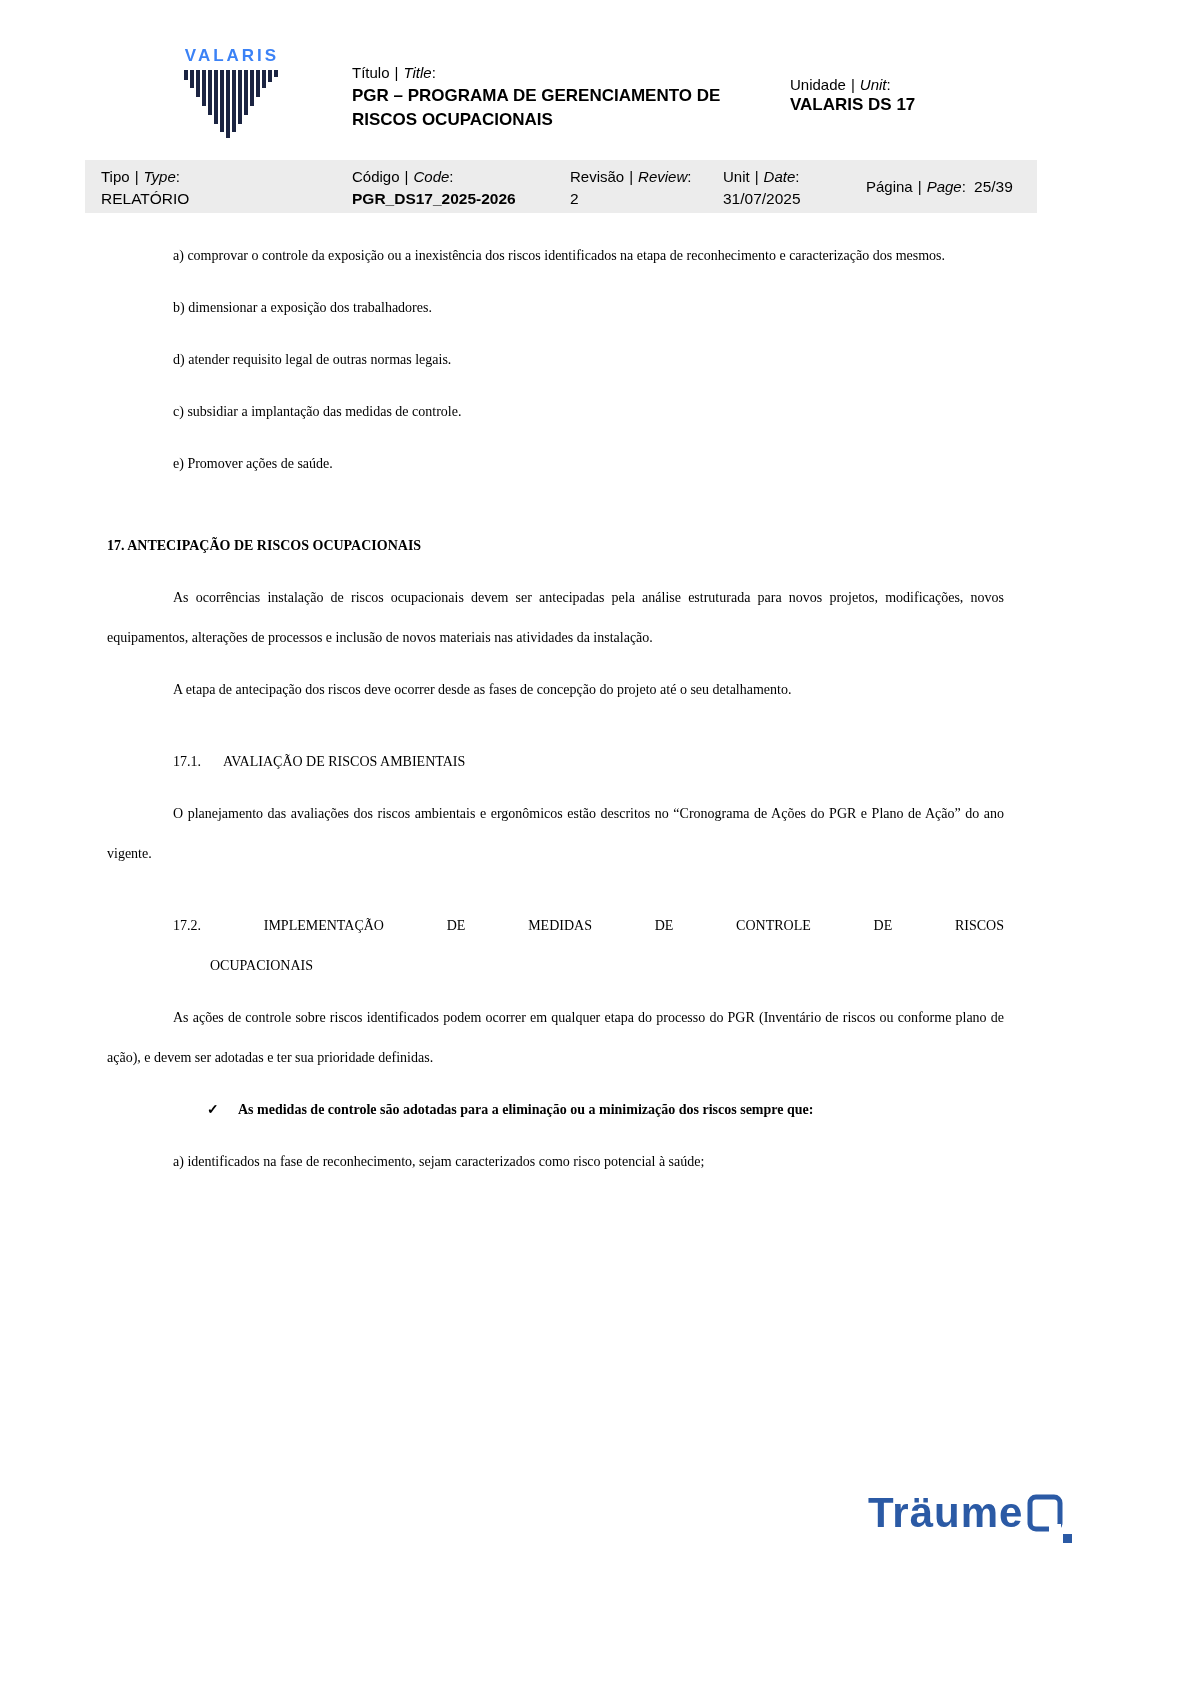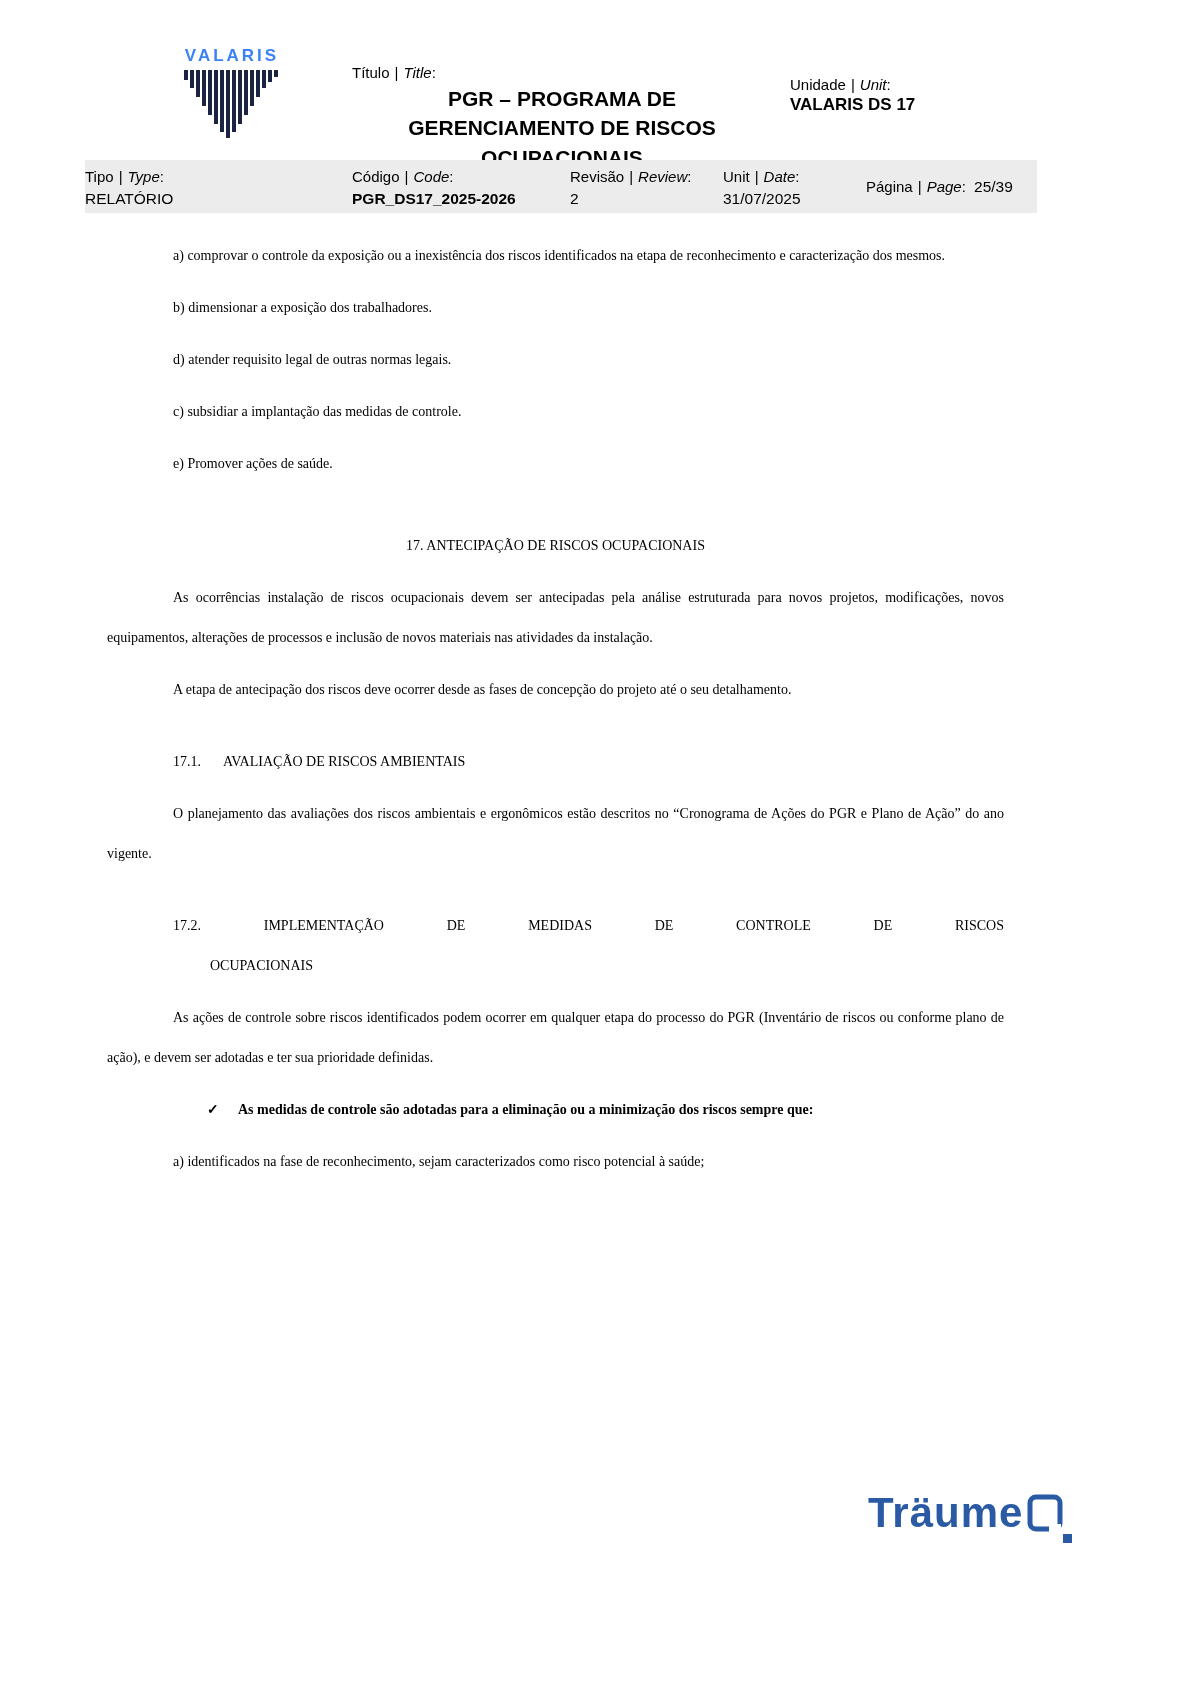--- a/index.html
+++ b/index.html
@@ -15,47 +15,47 @@
   .logo-text {
     font-family:"Liberation Sans", sans-serif; font-weight:bold;
     font-size:17px; letter-spacing:3px; color:#3b82f6;
   }
   .logo-bars { display:block; margin:4px auto 0 auto; }
 
   .title-block { position:absolute; left:352px; top:64px; width:440px; font-family:Liberation Sans, sans-serif; }
   .hdr-label { font-size:15px; color:#000; }
   .hdr-label em { font-style:italic; }
   .sep { margin:0 5px; }
-  .title-value { margin-top:3px; font-weight:bold; font-size:21px; line-height:1.4; width:420px;text-align:center; }
+  .title-value { margin-top:3px; font-weight:bold; font-size:17px; line-height:1.4; width:420px; }
 
   .unit-block { position:absolute; left:790px; top:76px; width:210px; text-align:left; font-family:"Liberation Sans", sans-serif; }
   .unit-value { margin-top:2px; font-weight:bold; font-size:17px; }
 
   
   .meta-bar {
     position:absolute; left:85px; top:160px; width:952px; height:53px;
     background:#ececec; font-family:"Liberation Sans", sans-serif; font-size:14.5px;
   }
   .meta-col { position:absolute; top:6px; line-height:1.45; }
   .meta-col .value { font-size:15.5px; }
   .meta-col .value.bold { font-weight:bold; }
-  .col-type { left:0; }
+  .col-type { left:16px; }
   .col-code { left:267px; }
   .col-rev  { left:485px; }
   .col-date { left:638px; }
   .col-page { left:781px; top:50%; transform:translateY(-50%); }
   .col-page .value { margin-left:4px; }
 
   
   .content {
     position:absolute; left:107px; top:236px; width:897px;
     font-size:14px; line-height:40px; text-align:justify;
   }
   .para { text-indent:66px; margin-bottom:12px; }
-  .h17 { font-weight:normal; margin-top:42px; margin-bottom:12px; text-align:center; }
+  .h17 { font-weight:bold; margin-top:42px; margin-bottom:12px; text-align:left; }
   .h171 { margin-top:32px; margin-bottom:12px; text-align:left; margin-left:66px; }
   .h171 .num { display:inline-block; margin-right:22px; }
   .h172 { margin-top:32px; margin-bottom:12px; margin-left:103px; }
   .h172-line1 { text-align:justify; text-align-last:justify; text-indent:-37px; }
   .h172-line2 { text-align:left; }
   .bullet { display:flex; margin-left:100px; margin-bottom:12px; font-weight:bold; }
   .bullet .check { width:31px; flex:0 0 31px; }
   .bullet .btext { flex:1; text-align:justify; }
   .last-para { text-indent:66px; margin-bottom:12px; text-align:left; }
 

